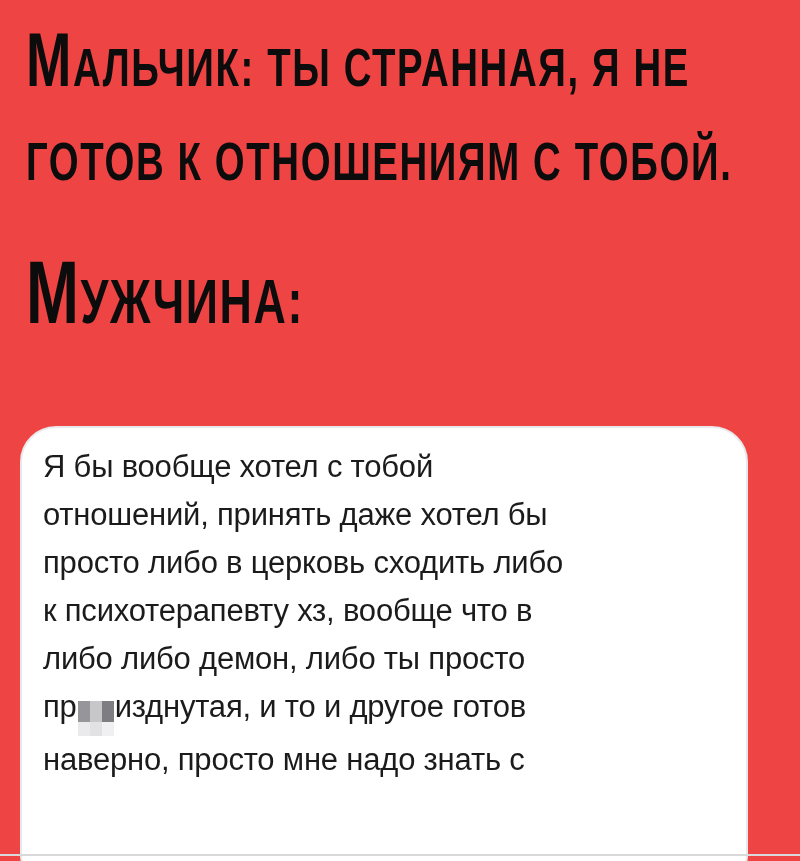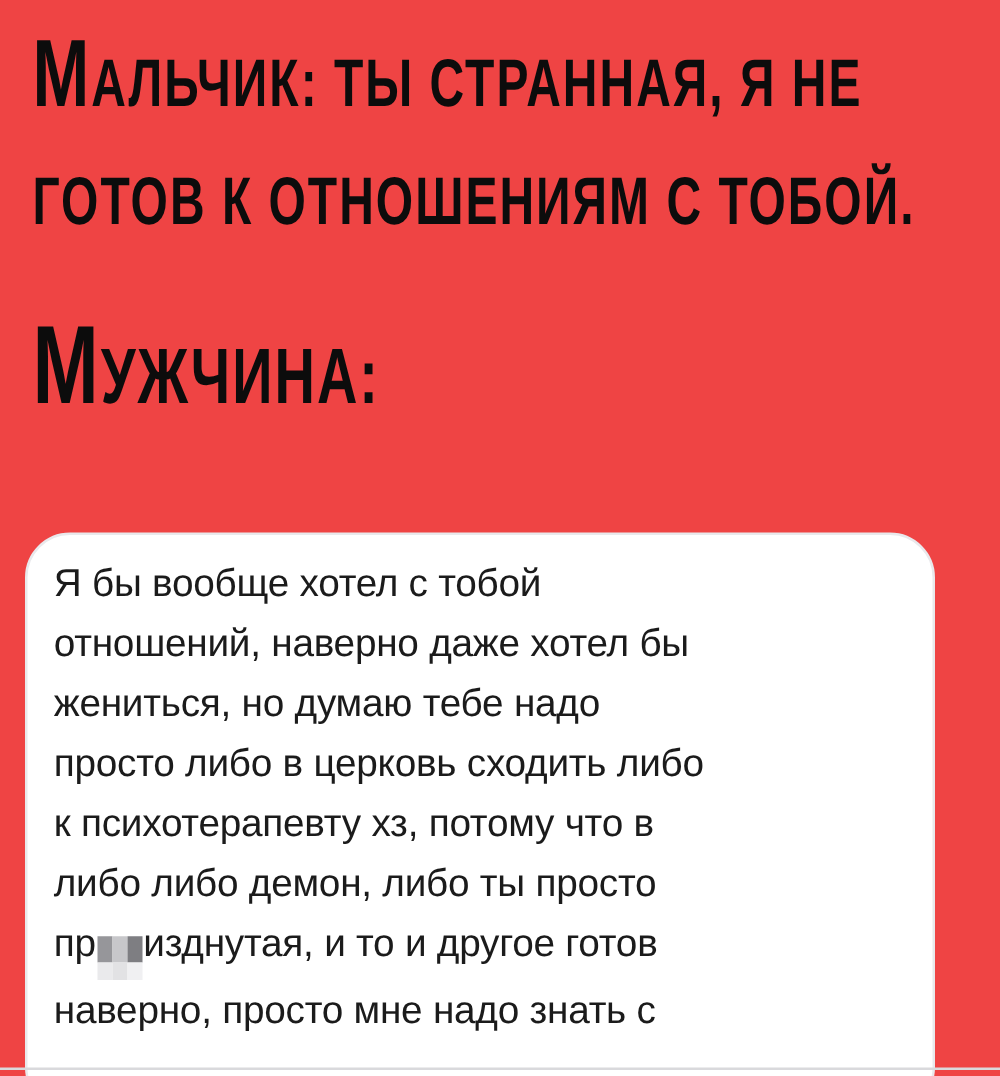--- a/index.html
+++ b/index.html
@@ -72,24 +72,23 @@
     <div class="hline first-line">Мальчик: ты странная, я не</div>
     <div class="hline">готов к отношениям с тобой.</div>
   </div>
 
   <div class="headline" id="headline-man">
     <div class="hline first-line">Мужчина:</div>
   </div>
 
   <div class="bubble">
     <div class="bline">Я бы вообще хотел с тобой</div>
-    <div class="bline">отношений, наверно даже хотел бы</div>
-    <div class="bline">жениться, но думаю тебе надо</div>
+    <div class="bline">отношений, принять даже хотел бы</div>
     <div class="bline">просто либо в церковь сходить либо</div>
-    <div class="bline">к психотерапевту хз, потому что в</div>
+    <div class="bline">к психотерапевту хз, вообще что в</div>
     <div class="bline">либо либо демон, либо ты просто</div>
     <div class="bline"><span>пр</span><span class="censor">
           <span style="background: rgb(150, 150, 154);"></span>
           <span style="background: rgb(199, 199, 202);"></span>
           <span style="background: rgb(126, 126, 130);"></span>
           <span style="background: rgb(234, 234, 236);"></span>
           <span style="background: rgb(226, 226, 228);"></span>
           <span style="background: rgb(240, 240, 242);"></span>
         </span><span>изднутая, и то и другое готов</span></div>
     <div class="bline">наверно, просто мне надо знать с</div>

